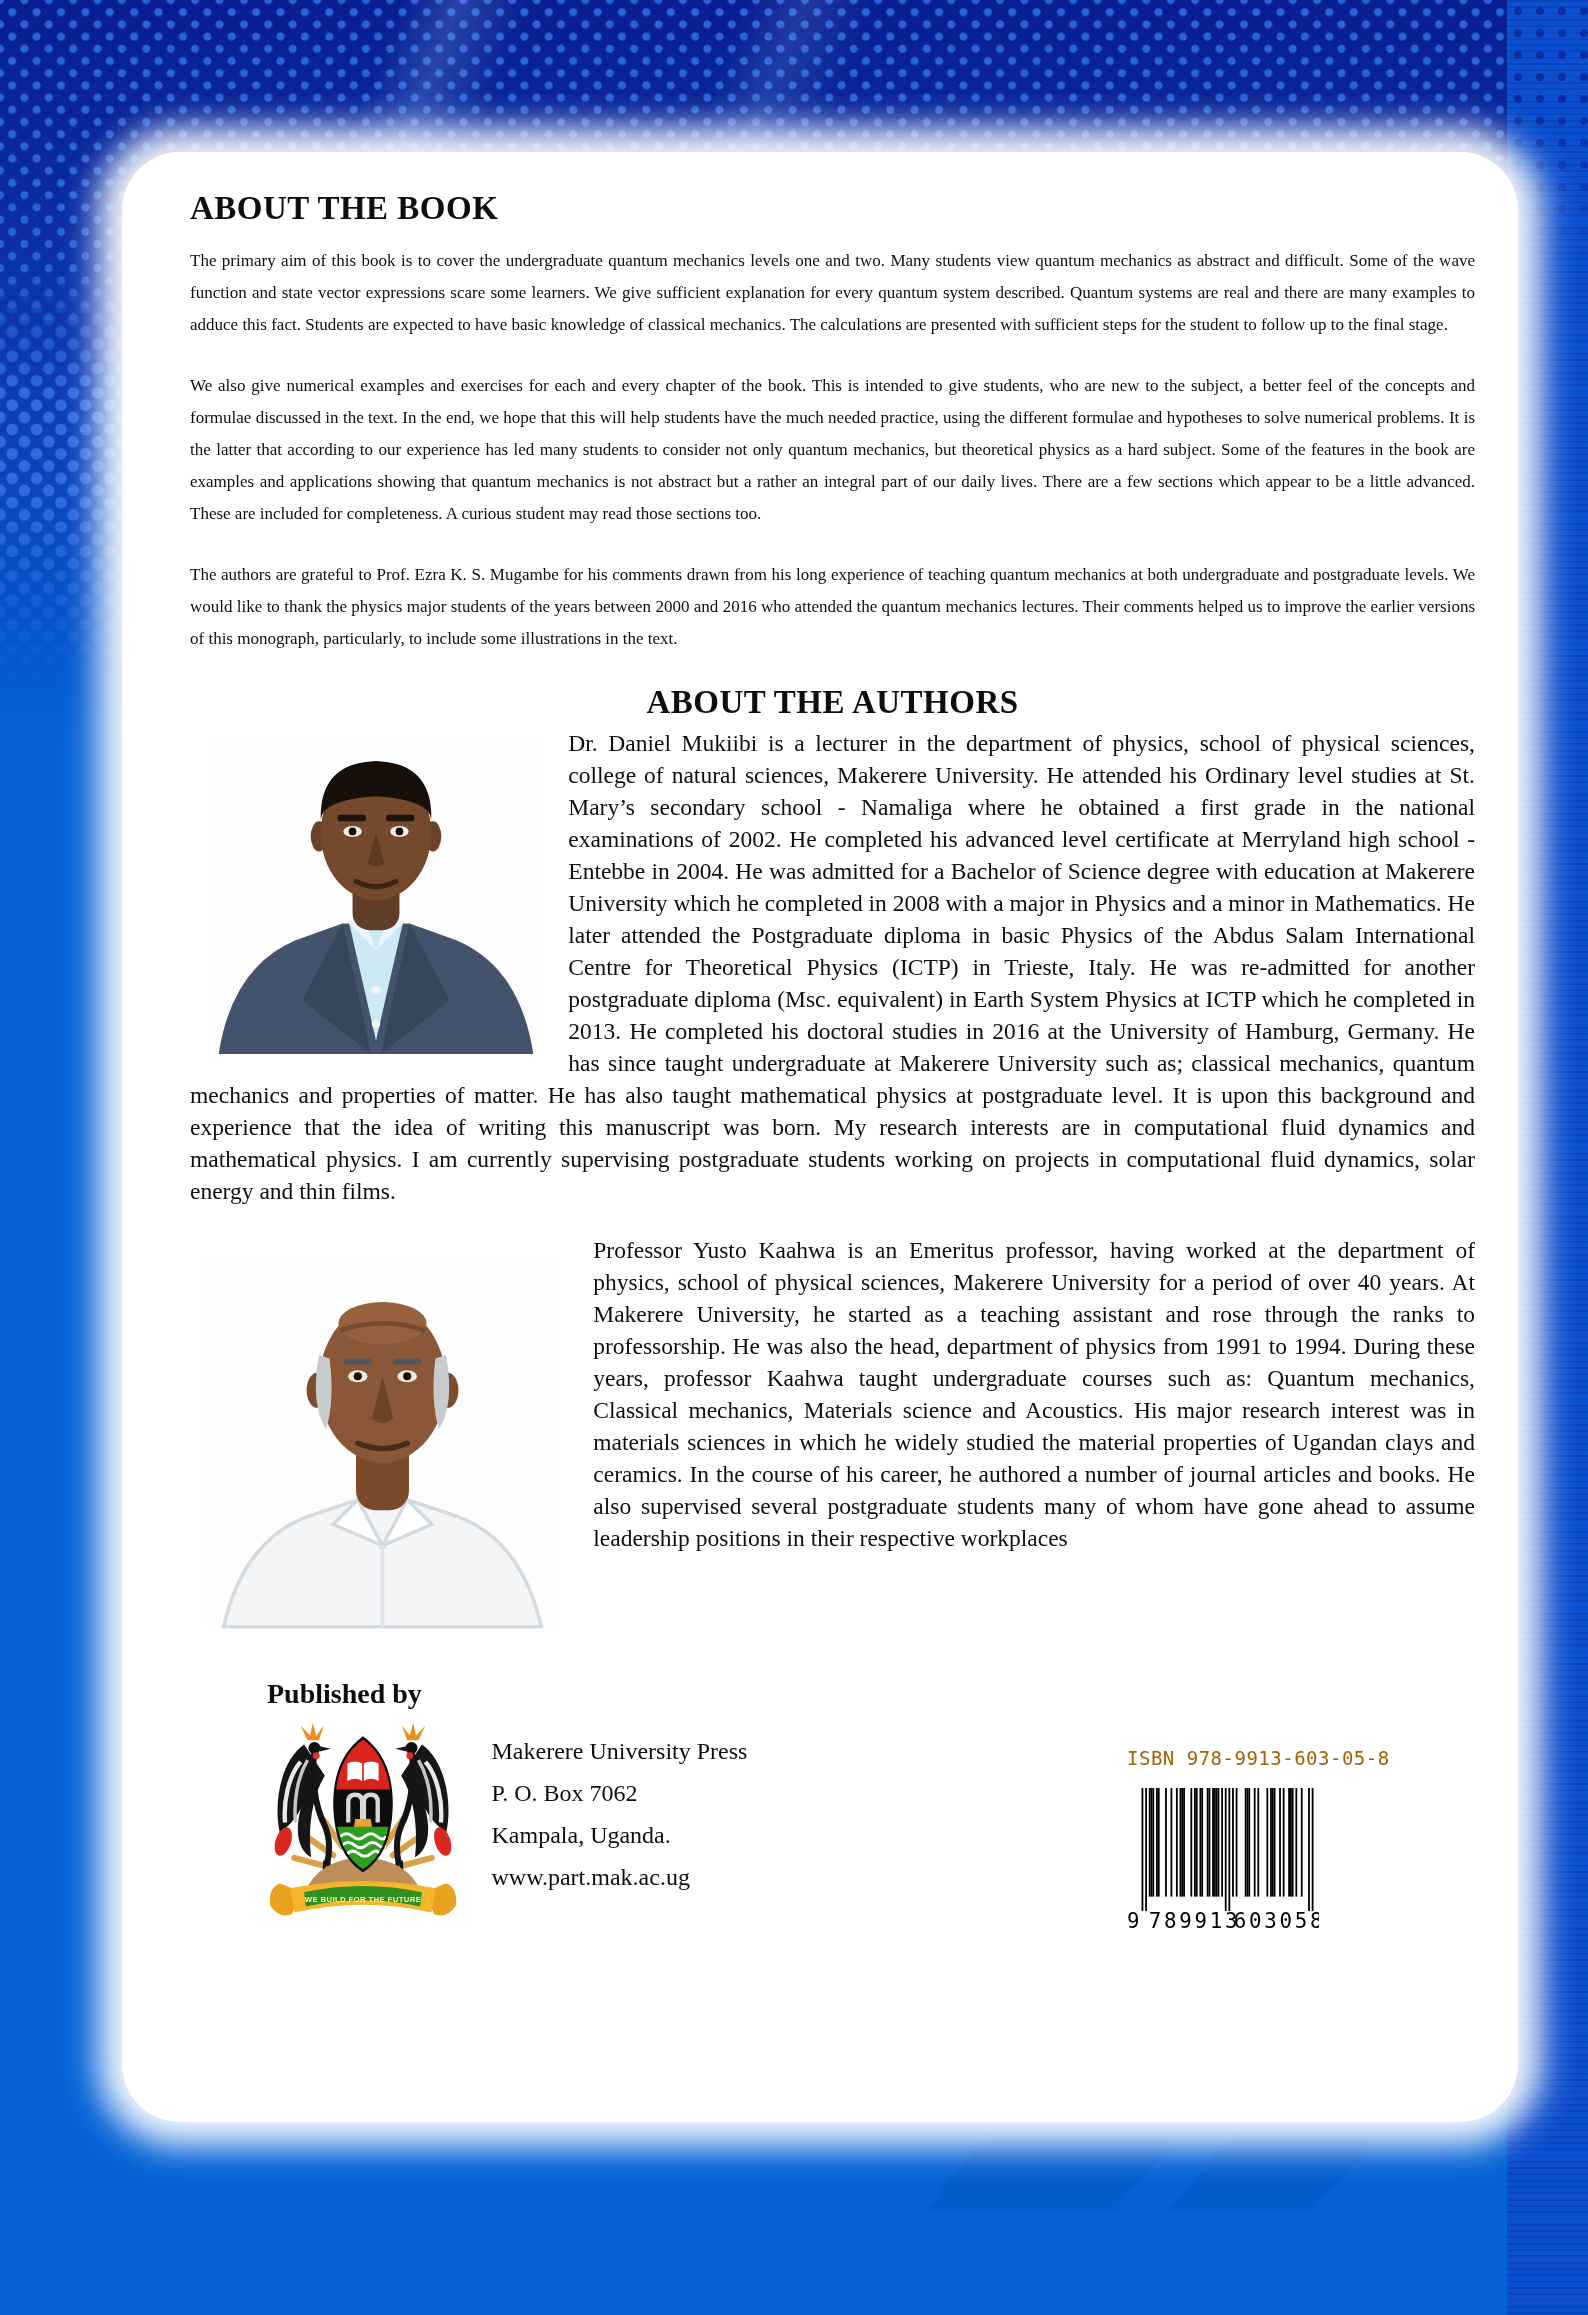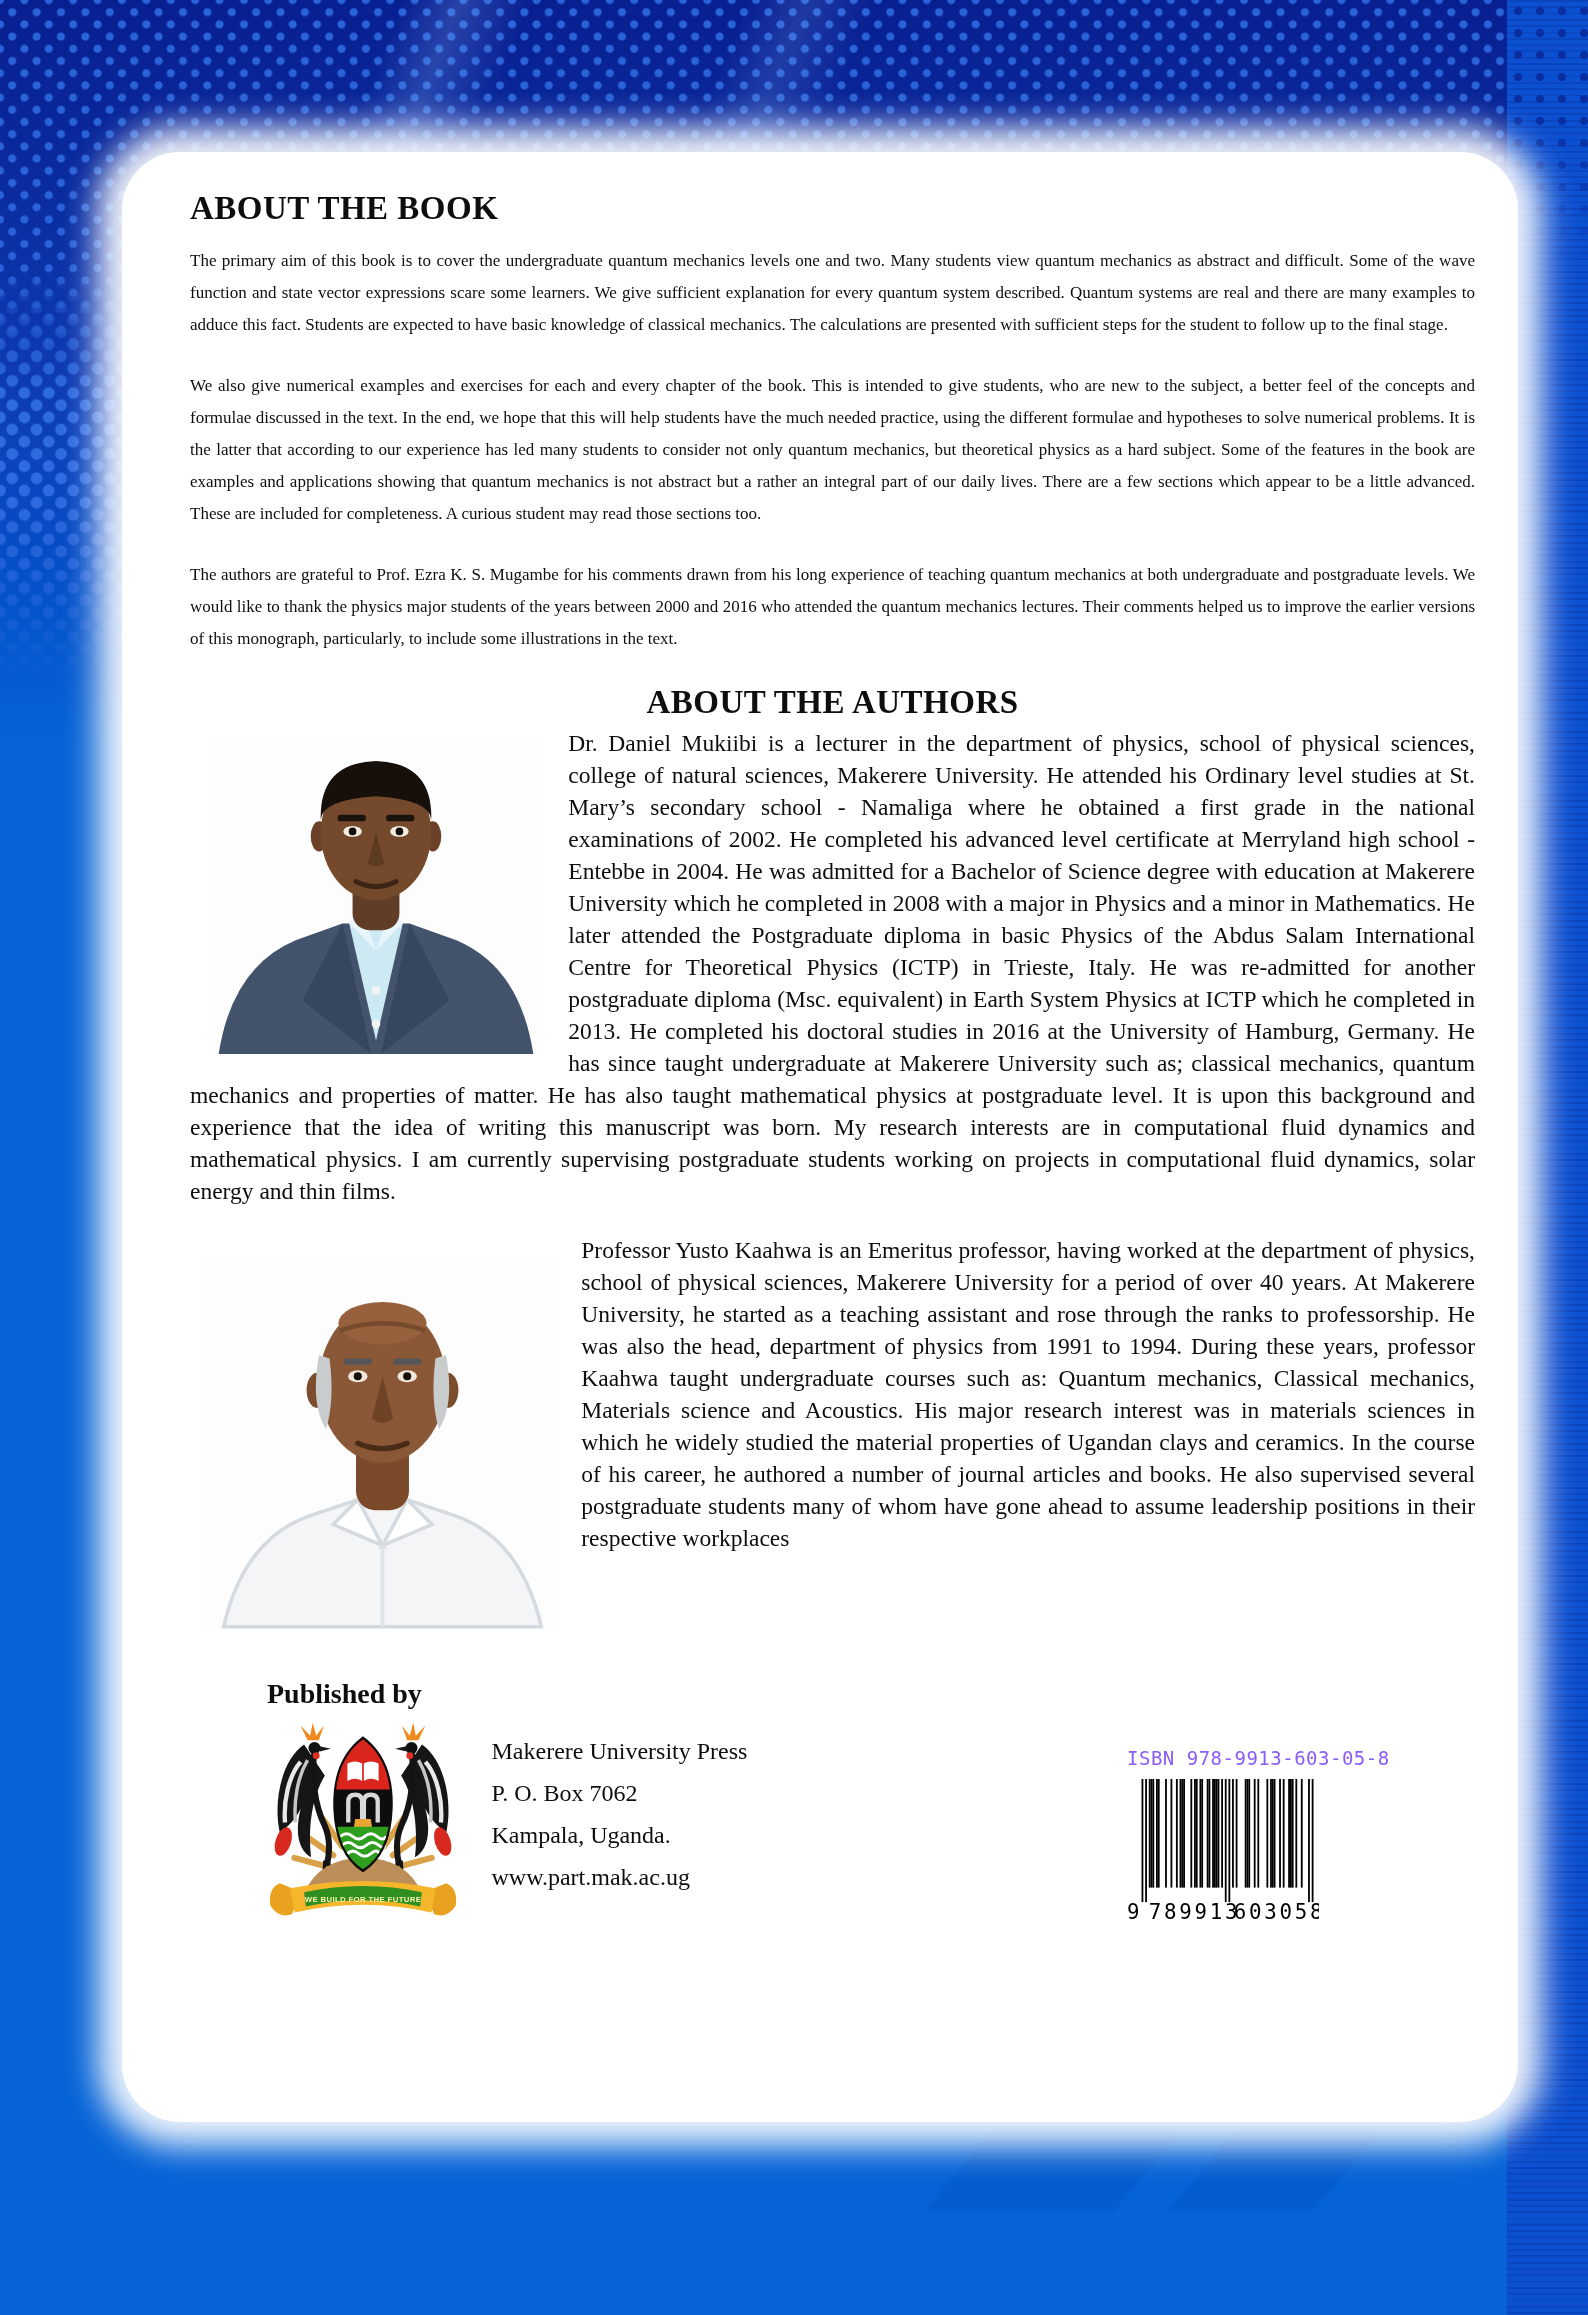--- a/index.html
+++ b/index.html
@@ -73,33 +73,33 @@
   }
   .authors-heading{margin-top:1.8px;margin-bottom:6px;text-align:center;}
 
   .author1{overflow:visible;}
   .author1 .photo{
     float:left;width:340px;height:318px;margin:9px 22px 7.2px 16.3px;
   }
   .author1 .bio{
     font-size:23.5px;line-height:32px;text-align:justify;margin:0;
   }
-  .author2{display:flex;clear:both;margin-top:27px;}
+  .author2{display:flex;clear:both;margin-top:27px;gap:12px;}
   .author2 .photo{flex:0 0 auto;width:353px;height:407px;margin:3.6px 22px 0 16.3px;}
   .author2 .bio{flex:1;font-size:23.5px;line-height:32px;text-align:justify;margin:0;}
 
   
   .pub-heading{font-size:28px;font-weight:bold;margin:33px 0 12.7px 77px;}
   .pub-row{display:flex;align-items:flex-start;margin-left:59px;}
   .crest{width:228px;height:201px;flex:0 0 auto;}
   .pub-lines{margin-left:14.5px;margin-top:8px;font-size:24px;line-height:42px;}
   .isbn-block{margin-left:auto;margin-right:131px;margin-top:25px;width:217px;}
   .isbn-label{
     font-family:"DejaVu Sans Mono",monospace;font-size:19px;letter-spacing:0.5px;
-    white-space:nowrap;text-align:center;margin-bottom:10px;color:#8b5cf6;
+    white-space:nowrap;text-align:center;margin-bottom:19px;color:#a16207;
   }
   .isbn-block svg{display:block;}
   .bc-digit{
     font-family:"DejaVu Sans Mono",monospace;font-size:23px;fill:#000;letter-spacing:3px;
   }
 </style>
 </head>
 <body>
 
 <div class="bg-top">

